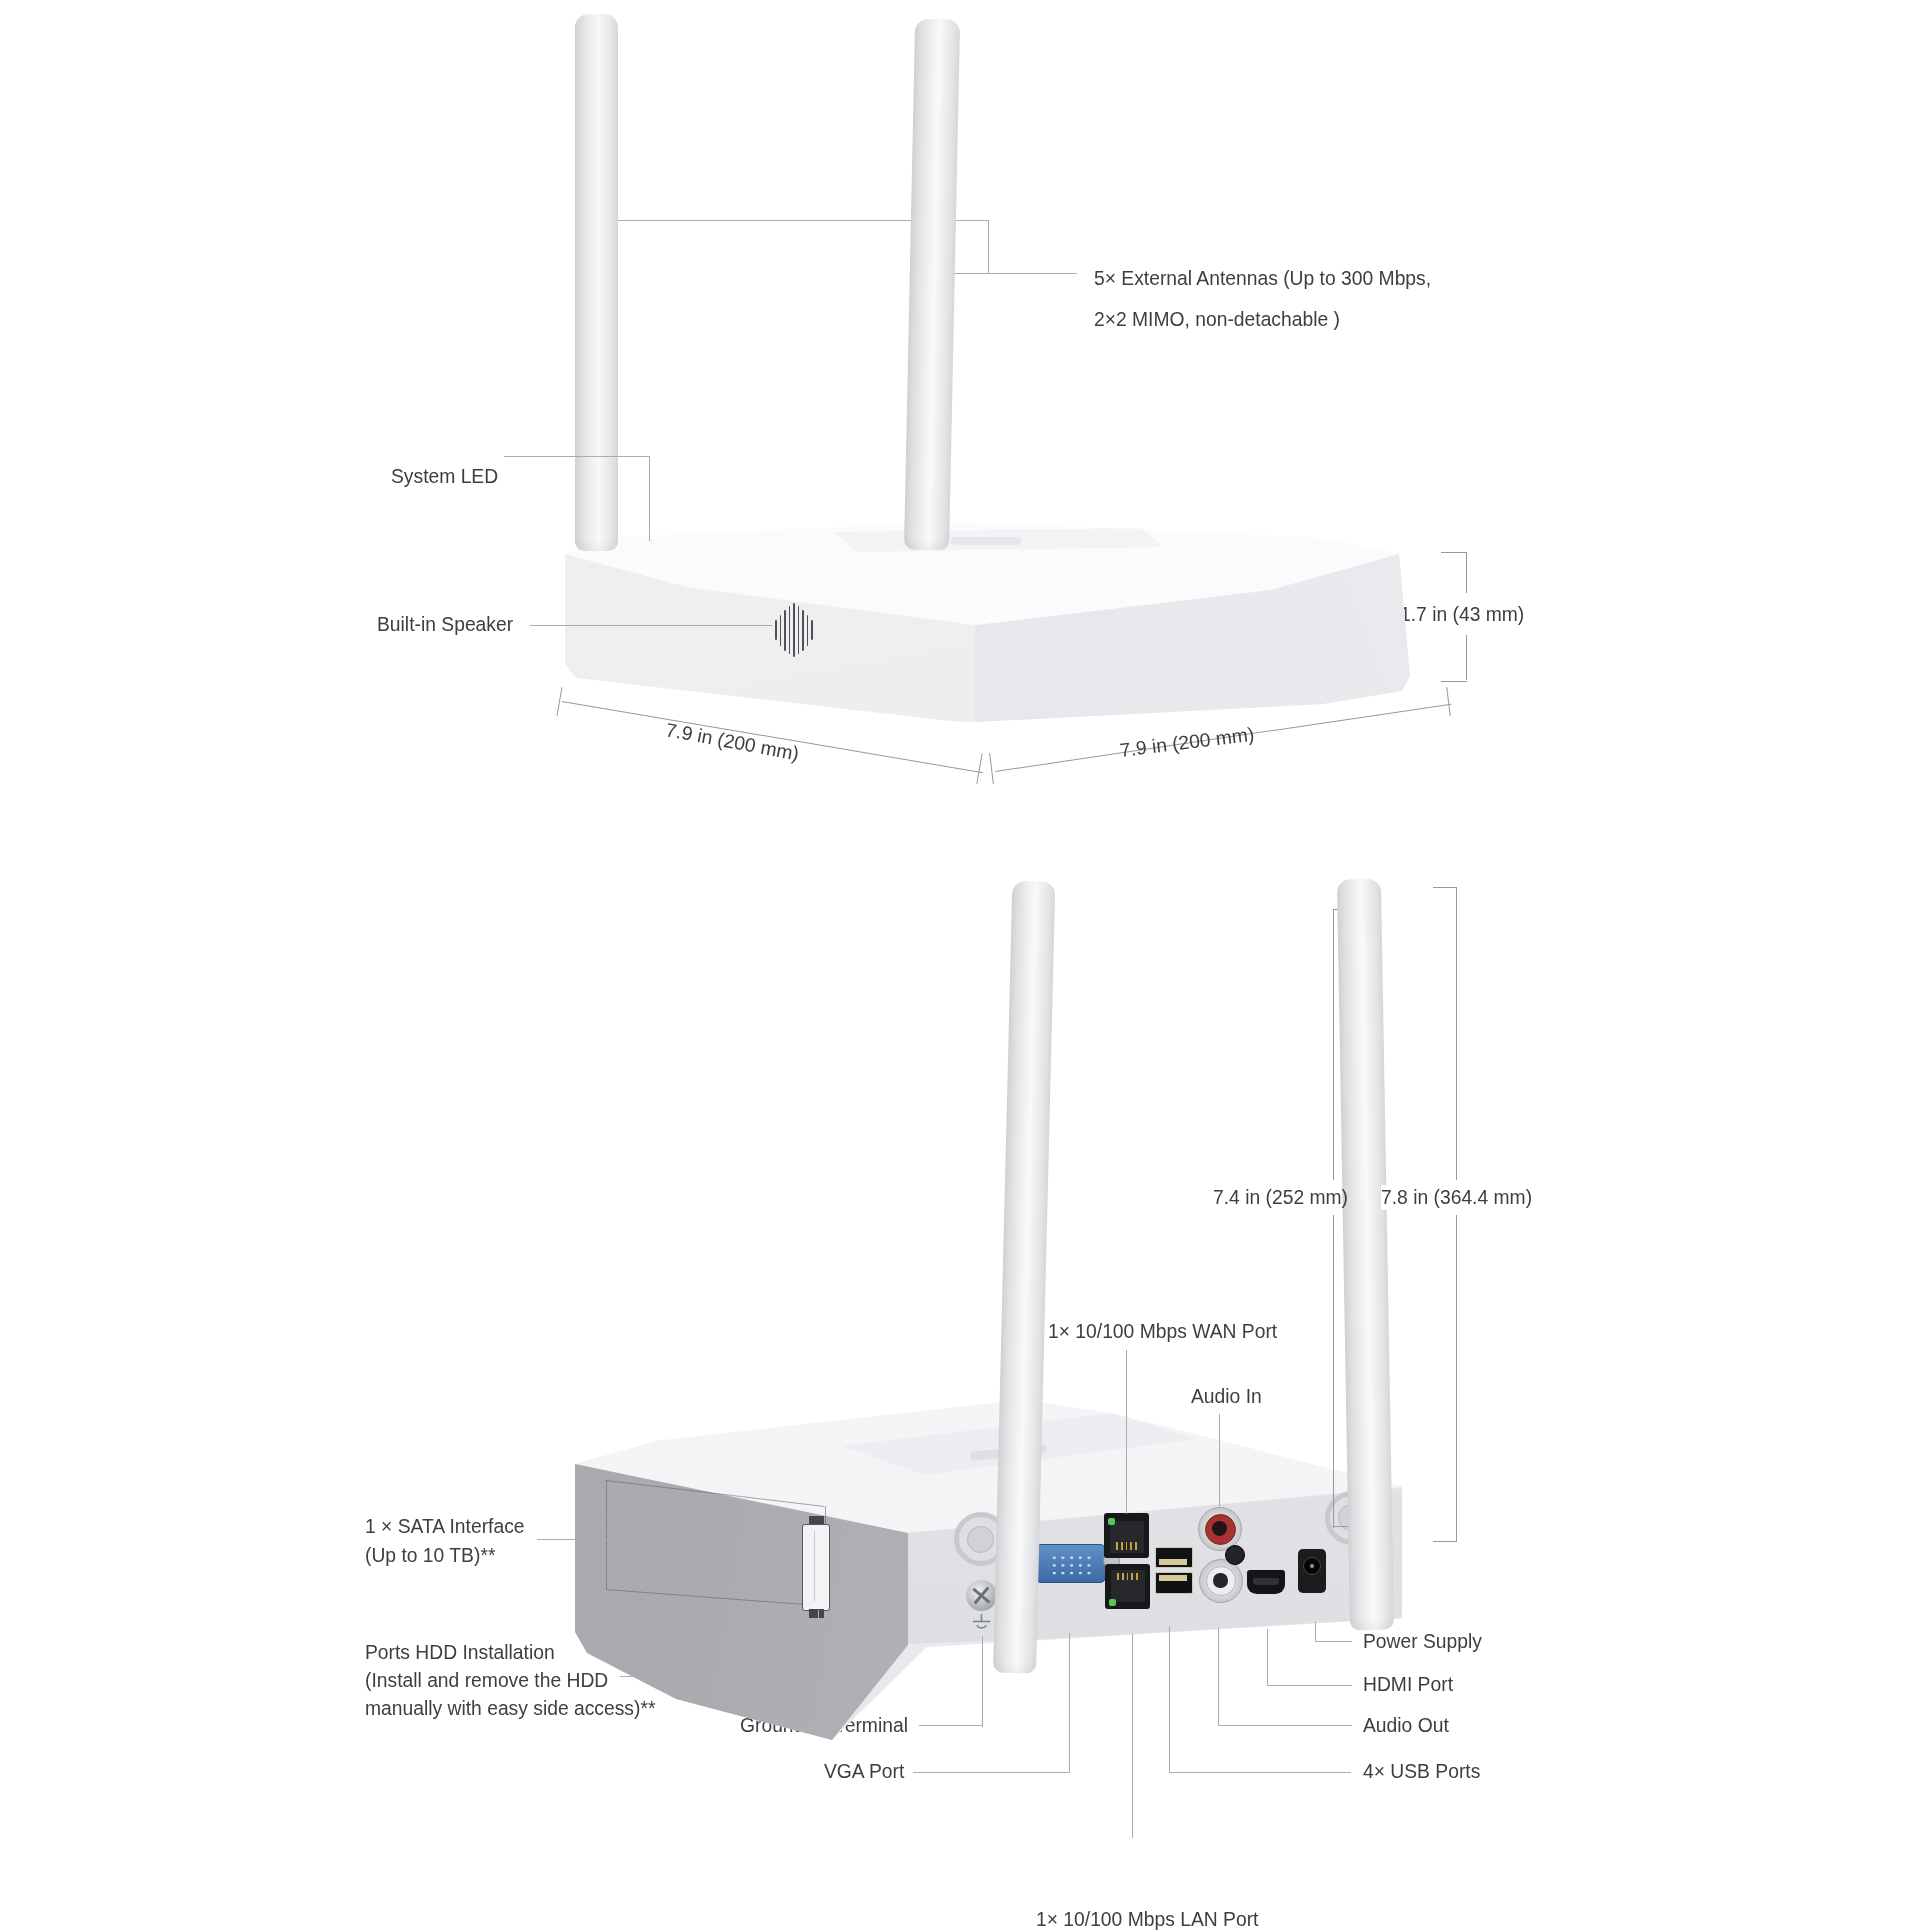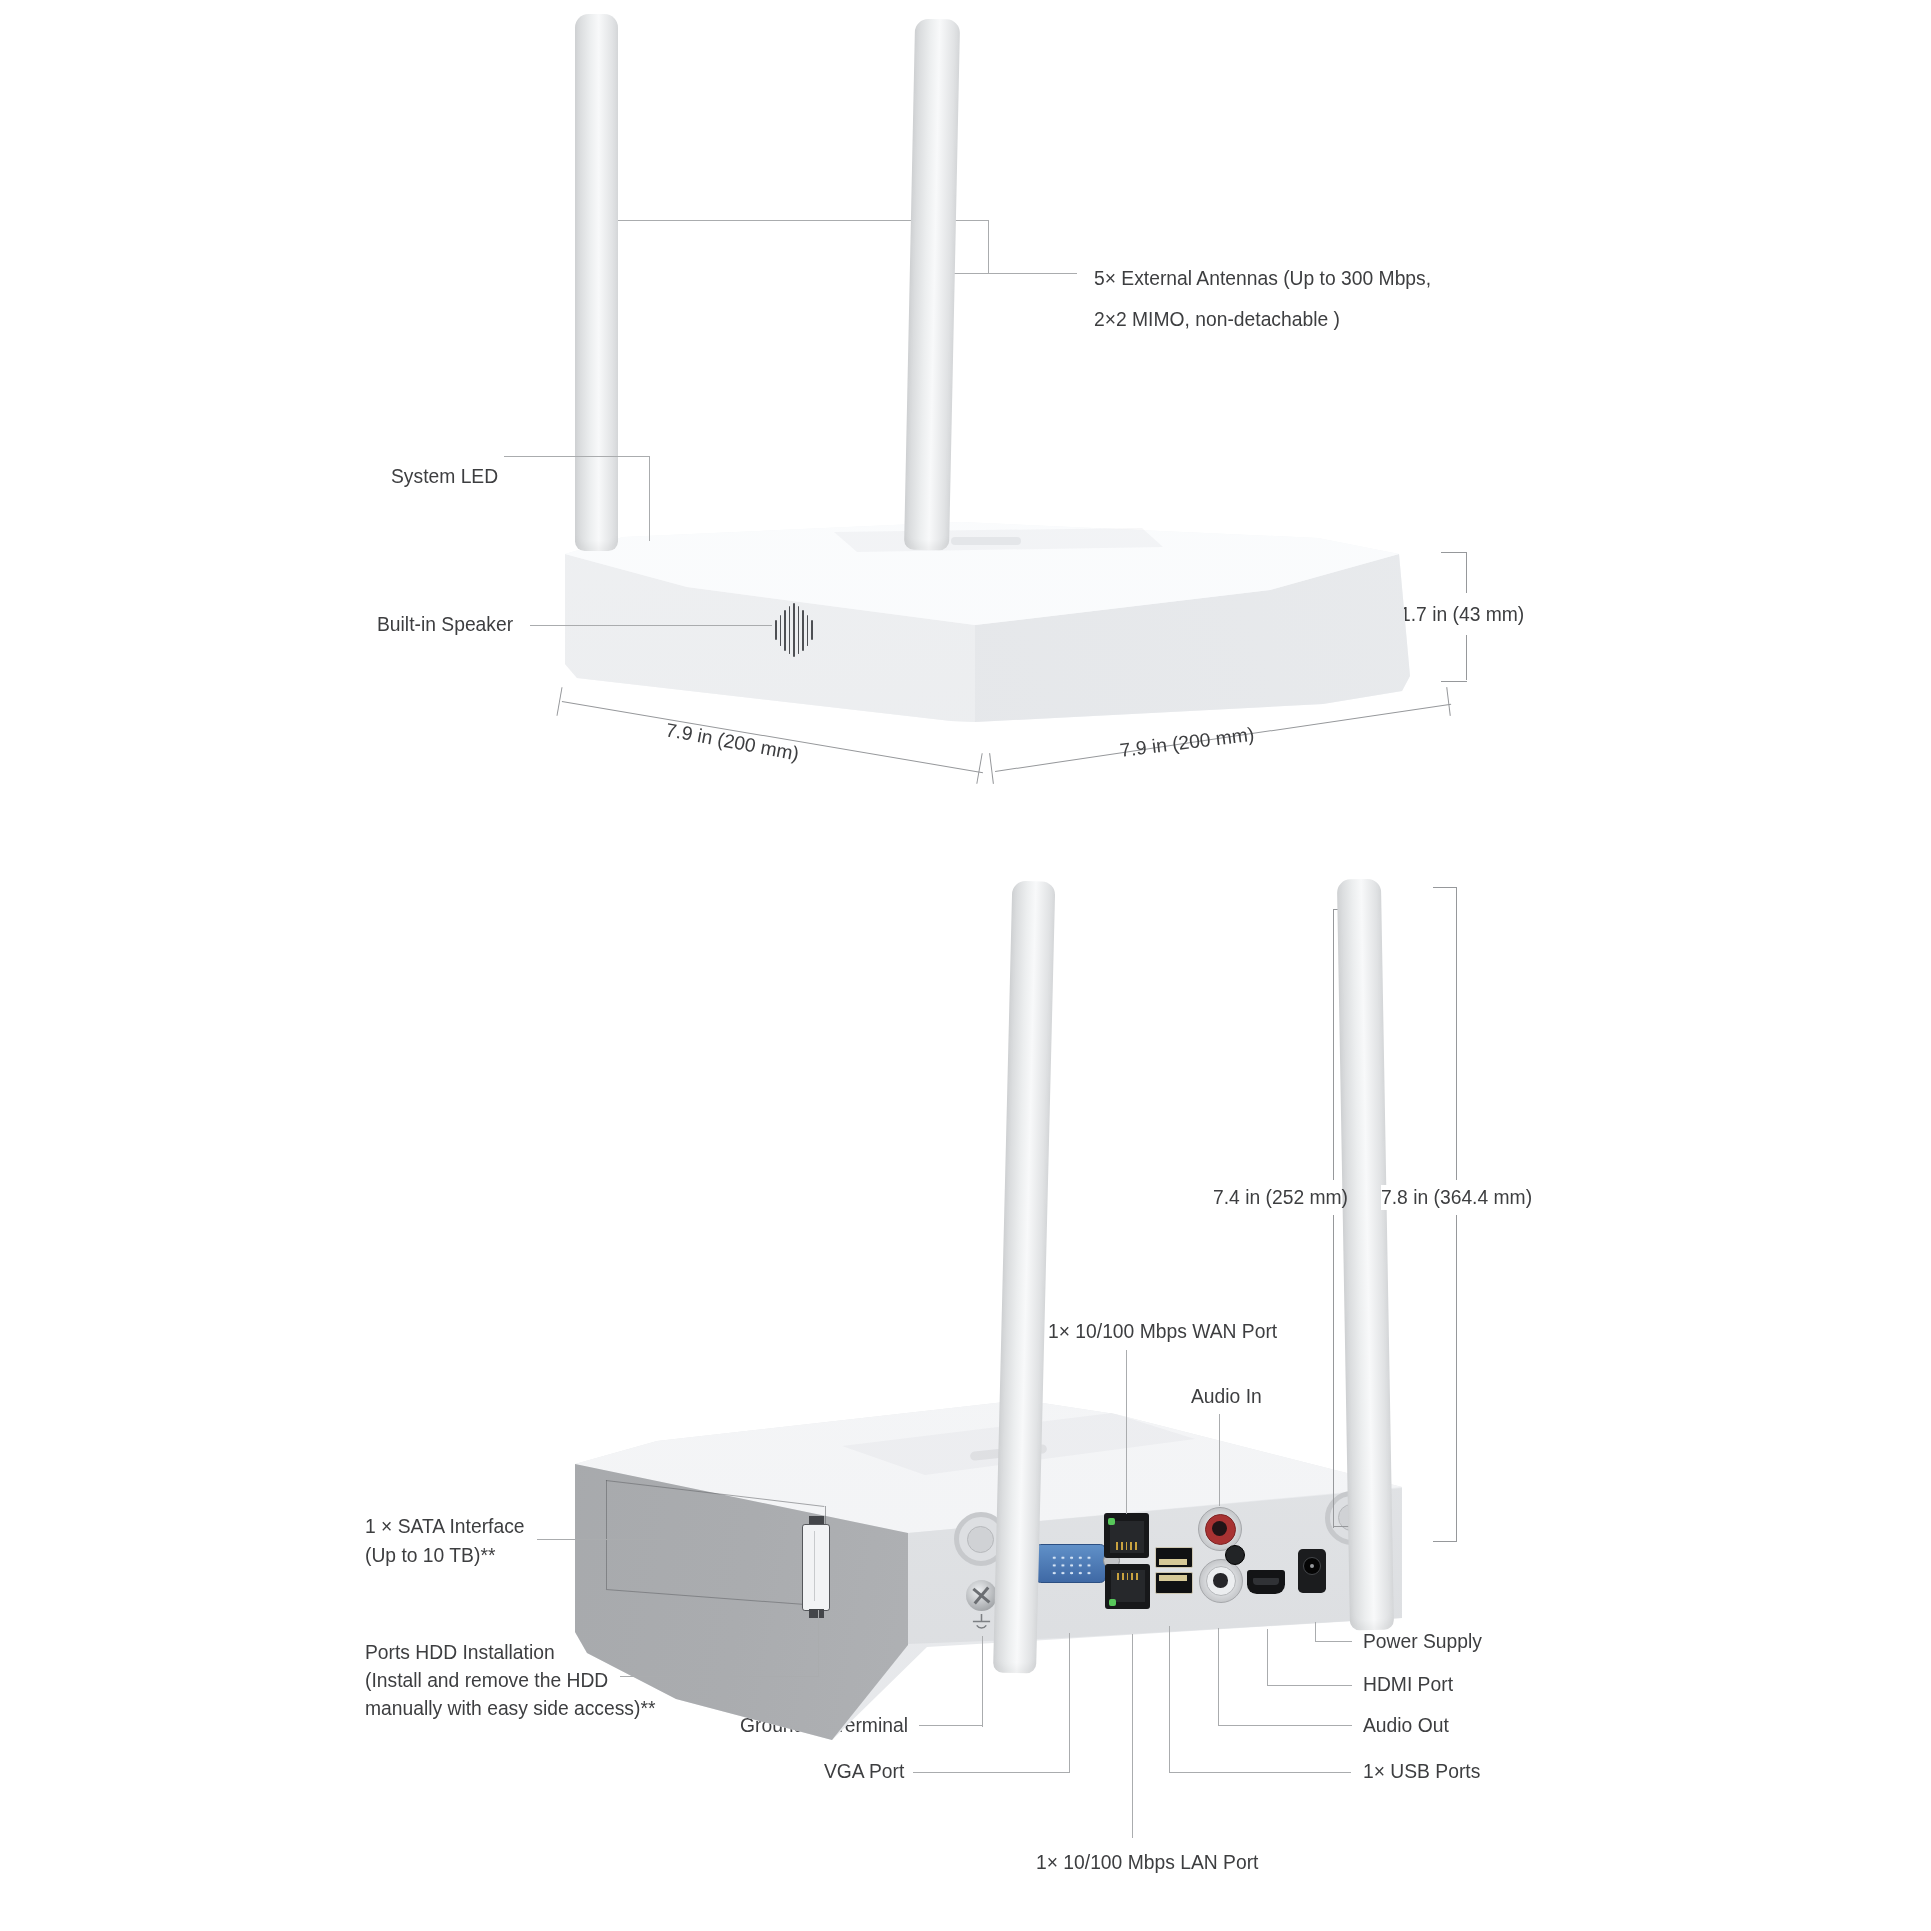--- a/index.html
+++ b/index.html
@@ -223,20 +223,20 @@
 
     <div class="lbl" style="left:1048px;top:1319px">1× 10/100 Mbps WAN Port</div>
     <div class="lbl" style="left:1191px;top:1384px">Audio In</div>
     <div class="lbl" style="left:365px;top:1514px">1 × SATA Interface</div>
     <div class="lbl" style="left:365px;top:1543px">(Up to 10 TB)**</div>
     <div class="lbl" style="left:365px;top:1640px">Ports HDD Installation</div>
     <div class="lbl" style="left:365px;top:1668px">(Install and remove the HDD</div>
     <div class="lbl" style="left:365px;top:1696px">manually with easy side access)**</div>
     <div class="lbl" style="left:740px;top:1713px">Grounding Terminal</div>
     <div class="lbl" style="left:824px;top:1759px">VGA Port</div>
-    <div class="lbl" style="left:1036px;top:1850px">1× 10/100 Mbps LAN Port</div>
+    <div class="lbl" style="left:1036px;top:1907px">1× 10/100 Mbps LAN Port</div>
     <div class="lbl" style="left:1363px;top:1629px">Power Supply</div>
     <div class="lbl" style="left:1363px;top:1672px">HDMI Port</div>
     <div class="lbl" style="left:1363px;top:1713px">Audio Out</div>
-    <div class="lbl" style="left:1363px;top:1759px">1× USB Ports</div>
+    <div class="lbl" style="left:1363px;top:1759px">4× USB Ports</div>
   </section>
 </div>
 
 
 </body></html>

